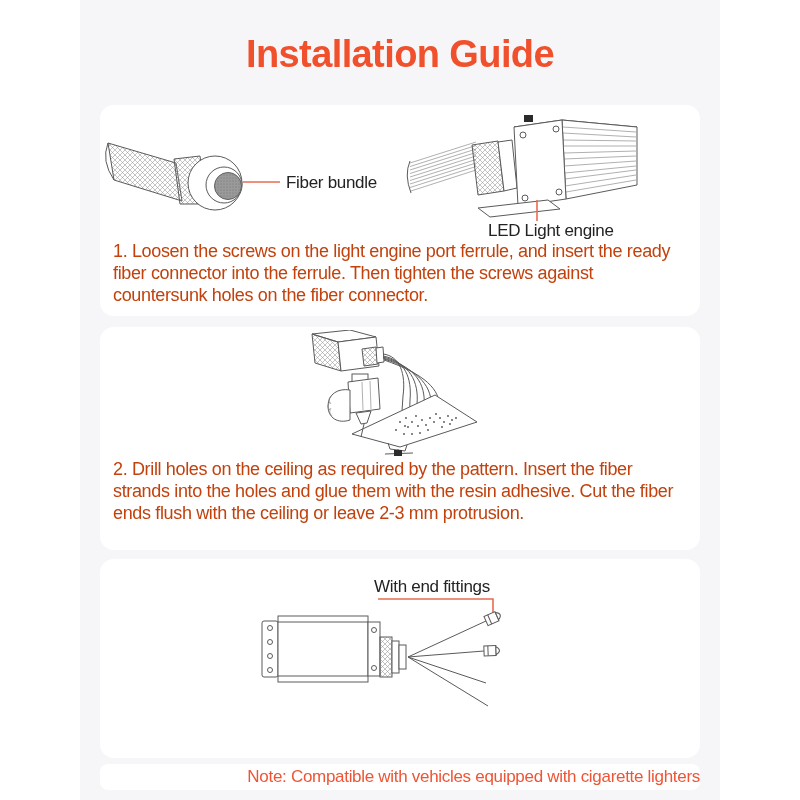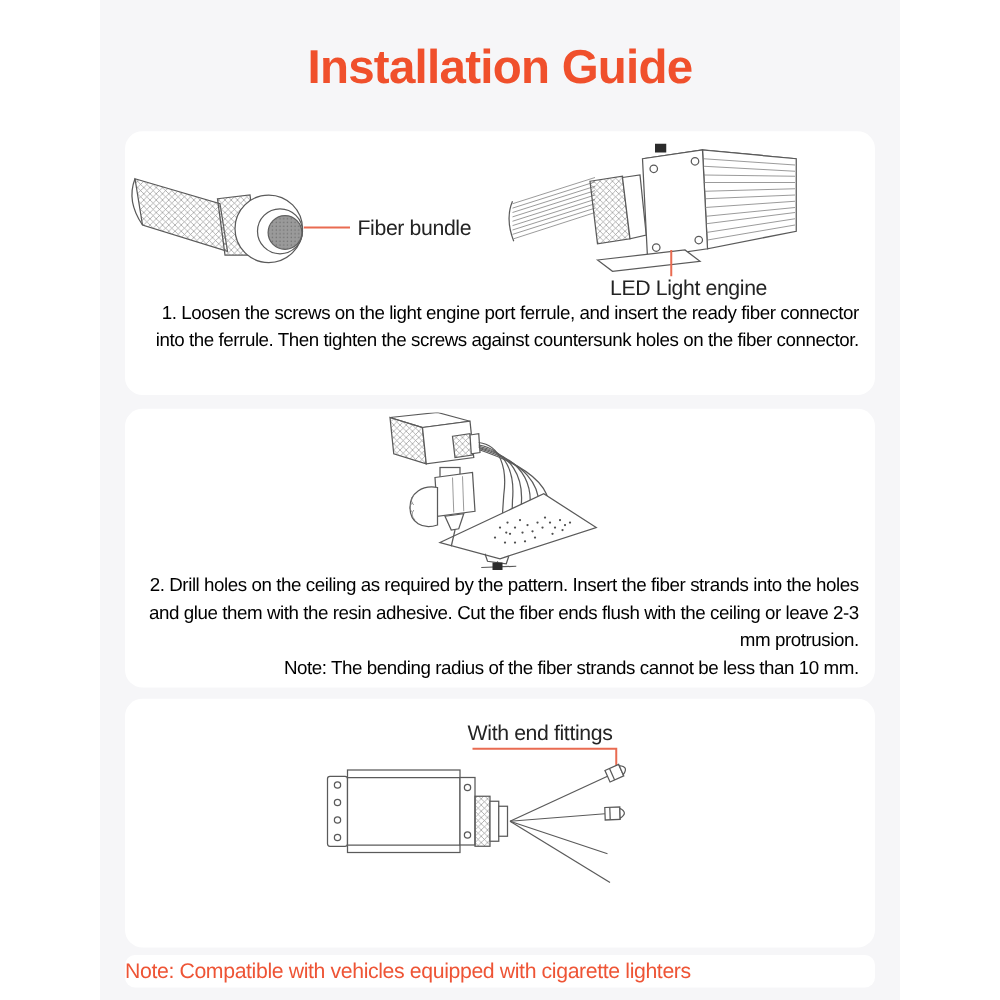--- a/index.html
+++ b/index.html
@@ -18,42 +18,42 @@
   }
   .card{
     position:absolute;left:20px;width:600px;background:#ffffff;
     border-radius:14px;
   }
   .card-1{top:105px;height:211px;}
   .card-2{top:327px;height:223px;}
   .card-3{top:559px;height:199px;}
   .step-text{
     position:absolute;left:13px;right:13px;
-    font-size:15px;line-height:22px;letter-spacing:-0.35px;color:#000000;text-align:right;
+    font-size:18px;line-height:22px;letter-spacing:-0.35px;color:#c2410c;
   }
   .card-1 .step-text{top:135px;}
   .card-2 .step-text{top:131px;}
   .card-3 .step-text{top:168px;}
   .illus{position:absolute;left:0;top:0;width:600px;}
   .card-2 .illus{top:3px;}
   svg{display:block;}
   svg .sk{stroke:#5a5a5a;stroke-width:1;fill:none;}
   svg .skf{stroke:#5a5a5a;stroke-width:1;fill:#ffffff;}
   svg .thin{stroke:#7a7a7a;stroke-width:0.6;fill:none;}
   svg .lead{stroke:#e96b51;stroke-width:1.6;fill:none;}
   svg text{
     font-family:"Liberation Sans", sans-serif;font-size:17px;fill:#232323;
     letter-spacing:-0.3px;
   }
   .note-band{
     position:absolute;left:20px;top:764px;width:600px;height:26px;
     background:#ffffff;border-radius:8px;
   }
   .note-band .note-text{
-    margin:0;text-align:left;font-size:17px;line-height:26px;
+    margin:0;text-align:right;font-size:17px;line-height:26px;
     letter-spacing:-0.3px;color:#ee5435;font-weight:500;
   }
 </style>
 </head>
 <body>
 
 <div class="canvas">
 
   <h1 class="page-title">Installation Guide</h1>
 
@@ -189,21 +189,20 @@
         <polygon class="skf" points="256,83 271,81 267,93 261,94"></polygon>
         <line class="sk" x1="264" y1="94" x2="261" y2="107"></line>
         <path class="skf" d="M250,60 C238,58 228,64 228,76 C228,88 238,94 250,90 Z"></path>
         <path class="thin" d="M231,66 Q227,70 231,74"></path>
         <path class="thin" d="M230,72 Q226,76 230,80"></path>
         <path class="thin" d="M231,78 Q228,82 232,86"></path>
       </g>
     </svg>
     <div class="step-text">
       <span>2. Drill holes on the ceiling as required by the pattern. Insert the fiber strands into the holes and glue them with the resin adhesive. Cut the fiber ends flush with the ceiling or leave 2-3 mm protrusion.</span><br>
-      <span>Note: The bending radius of the fiber strands cannot be less than 10 mm.</span>
     </div>
   </div>
 
   <div class="card card-3">
     <svg class="illus" width="600" height="160" viewBox="0 0 600 160">
       <text x="332" y="33" text-anchor="middle">With end fittings</text>
       <path class="lead" d="M278,40 L393,40 L393,58"></path>
 
       <g>
         <rect class="skf" x="162" y="62" width="16" height="56" rx="2"></rect>

